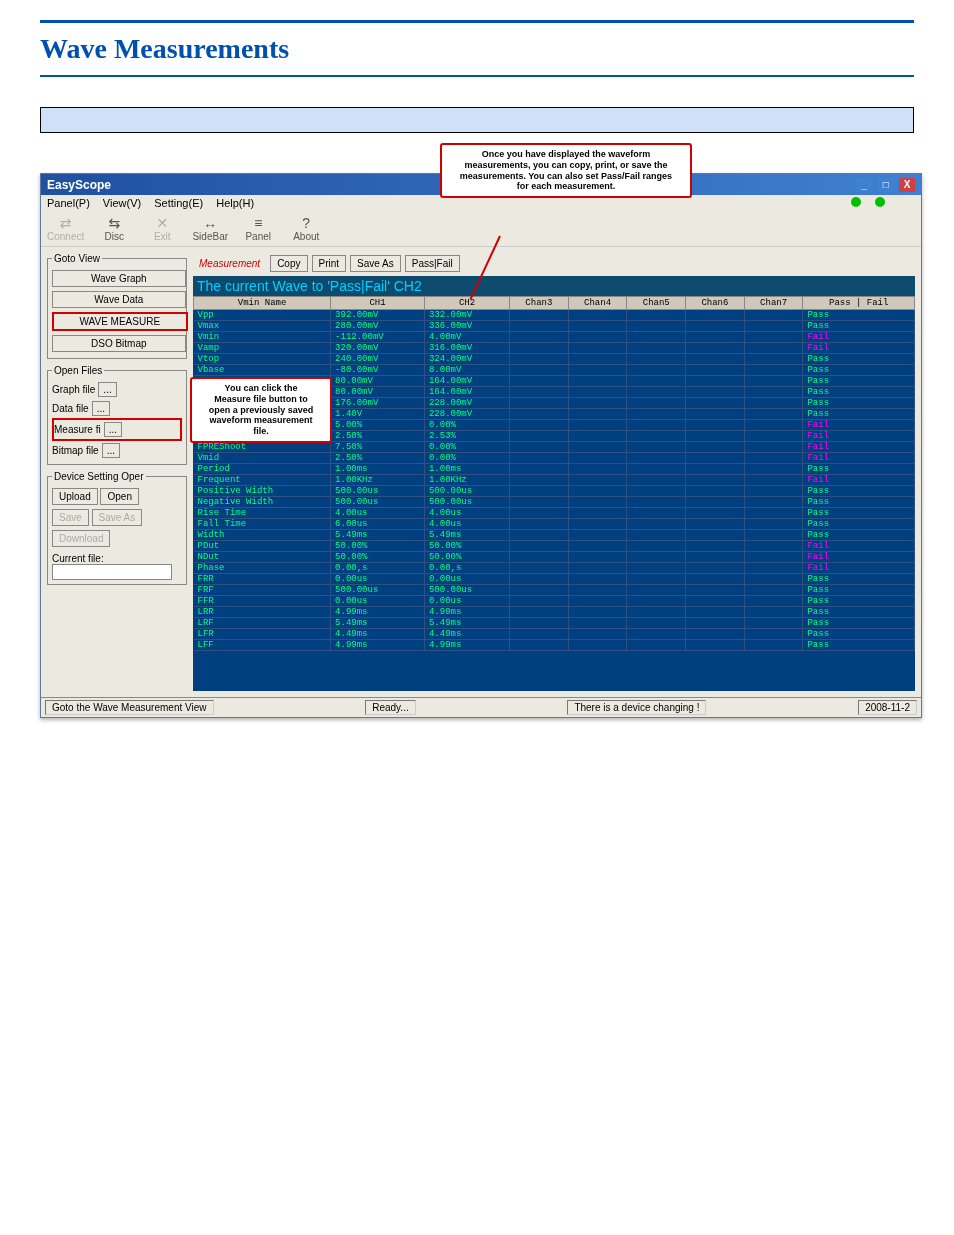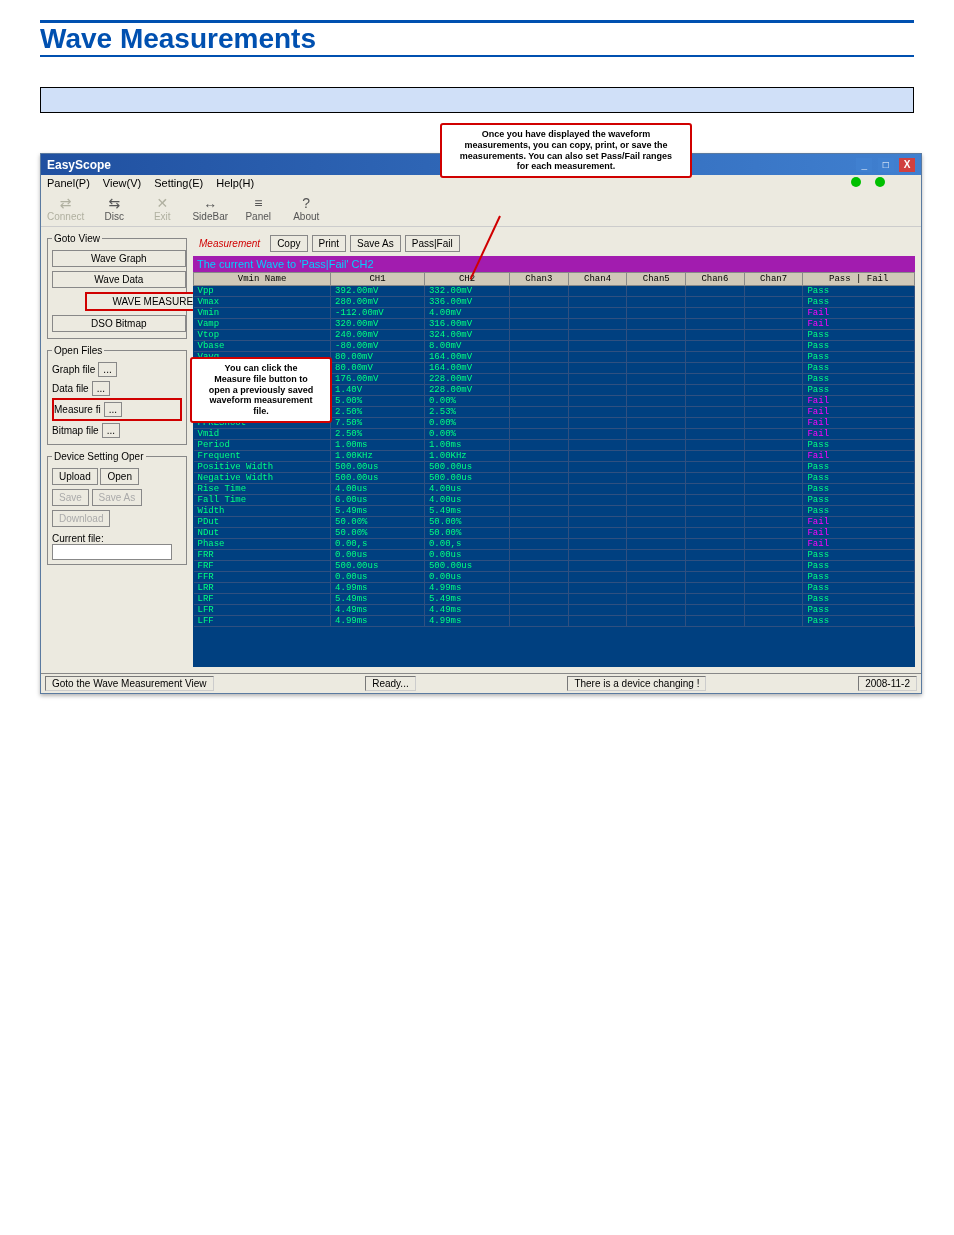--- a/index.html
+++ b/index.html
@@ -8,22 +8,23 @@
     padding: 20px 40px;
     background: #fff;
     font-size: 11px;
   }
   .page-title {
     color: #0050b0;
     font-size: 28px;
     font-weight: bold;
     border-top: 3px solid #0050b0;
     border-bottom: 2px solid #0050b0;
-    padding: 0 0;
+    padding: 10px 0;
     margin-bottom: 30px;
+    font-family: Liberation Serif, serif;
   }
   .blue-banner {
     background: #d0e0f8;
     border: 1px solid #000;
     height: 24px;
     margin-bottom: 40px;
   }
   .app-window {
     border: 1px solid #5a7aa0;
     background: #eceae0;
@@ -117,21 +118,20 @@
     display: inline-block;
     background: #eceae0;
     border: 1px solid #888;
     padding: 2px 6px;
     font-size: 10px;
     margin: 2px 0;
   }
   .btn.wide { width: 92%; text-align: center; }
   .btn.hl {
     border: 2px solid #d00000;
-    margin-left: 33px;
   }
   .btn.disabled { color: #aaa; }
   .file-line { display:flex; align-items:center; gap:3px; }
   .file-line .btn.small { padding: 1px 4px; }
   .input-slot { background:#fff; border:1px solid #888; height:14px; width:118px;}
   .content {
     flex: 1;
     display: flex;
     flex-direction: column;
   }
@@ -143,23 +143,23 @@
   }
   .tab-label {
     color: #d00000;
     background: #eceae0;
     padding: 2px 6px;
     font-size: 10px;
     font-style: italic;
   }
   .tab-row .btn { font-size:10px; }
   .status-line {
-    background: #a21caf;
+    background: #0c4a6e;
     color: #00d0ff;
-    font-size: 11px;
+    font-size: 14px;
     padding: 2px 4px;
   }
   .table-wrap {
     background: #004080;
     padding-bottom: 40px;
   }
   table {
     border-collapse: collapse;
     width: 100%;
     font-size: 9px;

